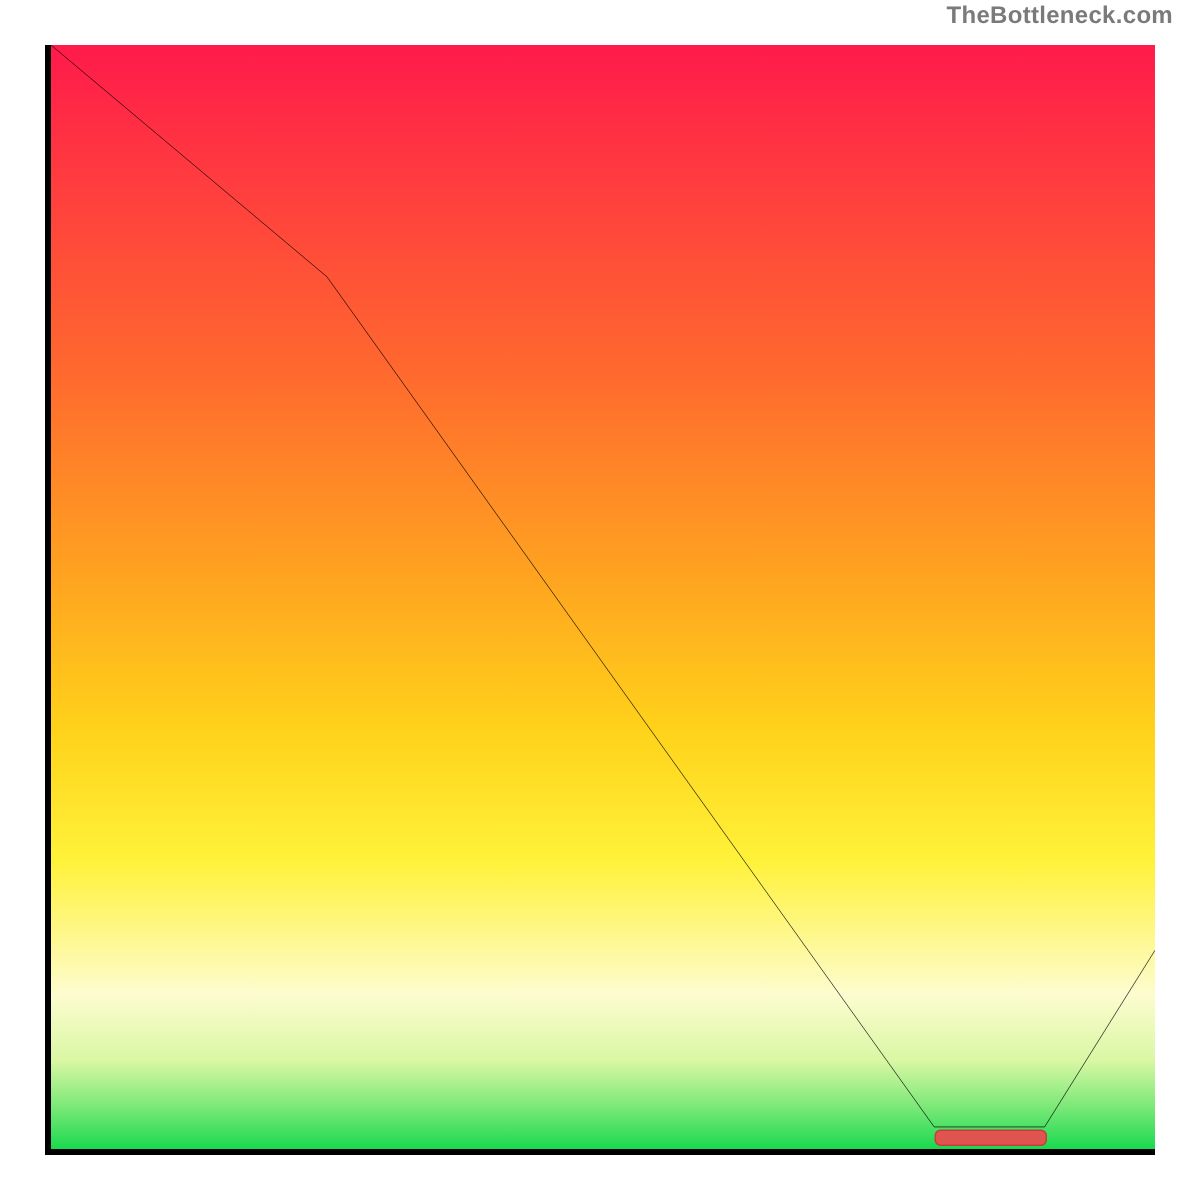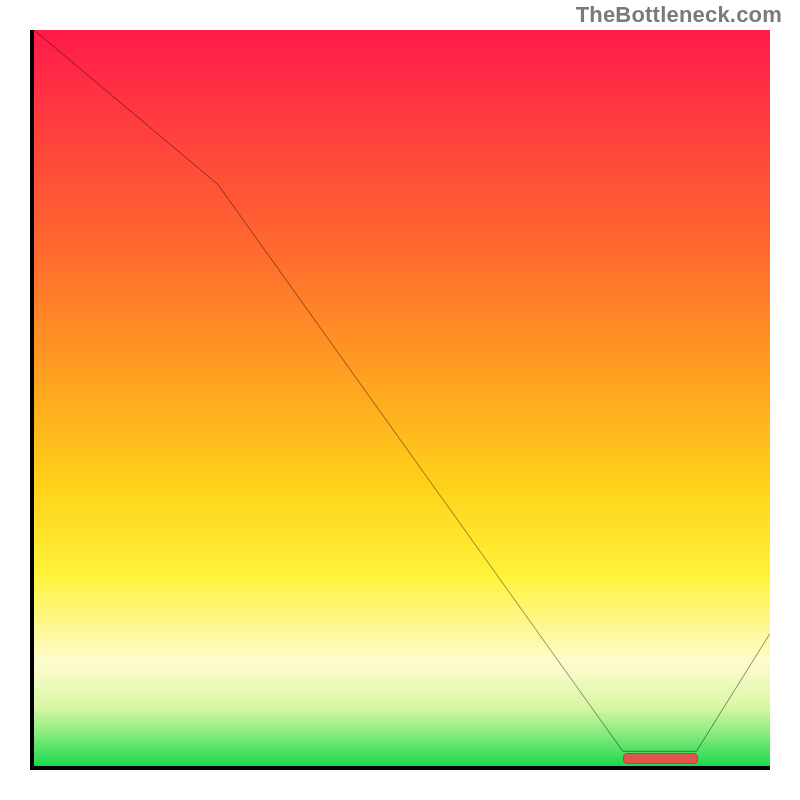--- a/index.html
+++ b/index.html
@@ -13,21 +13,21 @@
   }
   .wrap {
     position: relative;
     width: 800px;
     height: 800px;
   }
   .attribution {
     position: absolute;
     top: 2px;
     right: 18px;
-    font-size: 22px;
+    font-size: 16px;
     font-weight: 600;
     color: #7a7a7a;
     letter-spacing: 0.2px;
   }
   .plot-box {
     position: absolute;
     left: 30px;
     top: 30px;
     width: 740px;
     height: 740px;

